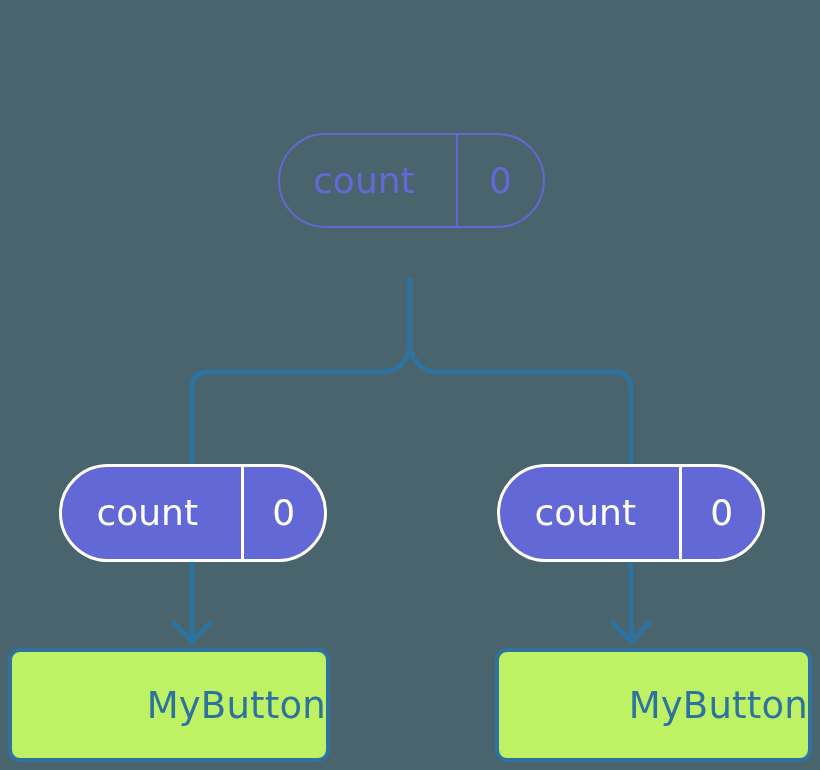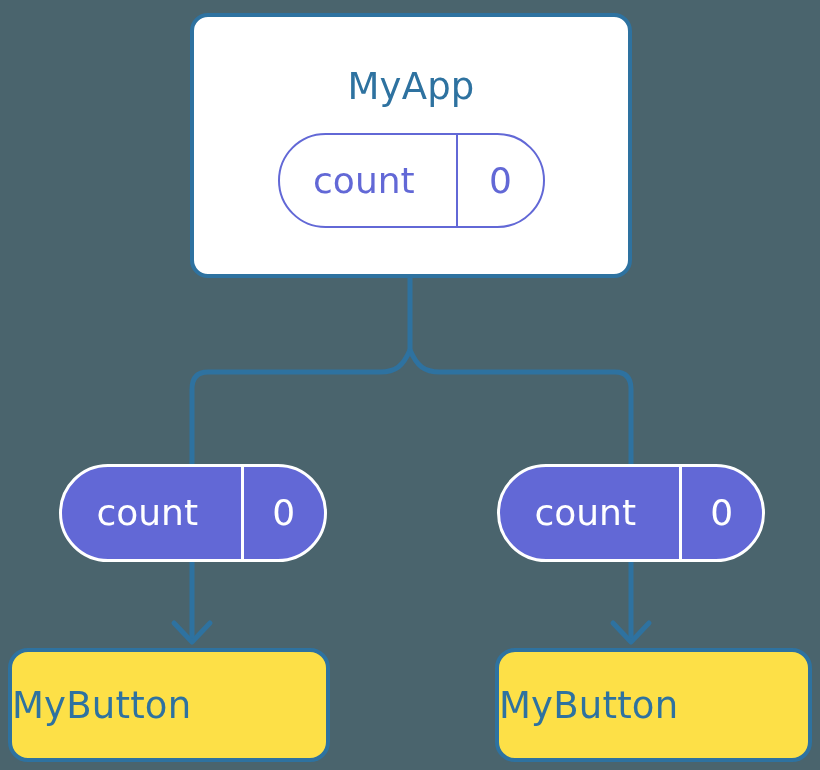--- a/index.html
+++ b/index.html
@@ -90,27 +90,27 @@
     align-items: center;
     justify-content: center;
     font-size: 36px;
     line-height: 1;
     box-sizing: border-box;
   }
 
   
   .child-card {
     position: absolute;
-    background: #fde047;
+    background: #bef264;
     border: 4px solid #2e72a0;
-    border-radius: 20px;
+    border-radius: 12px;
     box-sizing: border-box;
     display: flex;
     align-items: center;
-    justify-content: flex-start;
+    justify-content: flex-end;
   }
   .child-title {
     color: #2e72a0;
     font-size: 37px;
     line-height: 1;
     letter-spacing: 0.2px;
   }
 </style>
 </head>
 <body>
@@ -125,23 +125,20 @@
 
     <path d="M 410 350 C 417 366 424 372 440 372 L 615 372 C 626 372 631 378 631 389 L 631 464" fill="none" stroke="#2e72a0" stroke-width="5" stroke-linecap="butt"></path>
 
     <path d="M 192 562 L 192 642" fill="none" stroke="#2e72a0" stroke-width="5" stroke-linecap="butt"></path>
     <path d="M 174 623 L 192 642 L 210 623" fill="none" stroke="#2e72a0" stroke-width="5" stroke-linecap="round" stroke-linejoin="round"></path>
 
     <path d="M 631 562 L 631 642" fill="none" stroke="#2e72a0" stroke-width="5" stroke-linecap="butt"></path>
     <path d="M 613 623 L 631 642 L 649 623" fill="none" stroke="#2e72a0" stroke-width="5" stroke-linecap="round" stroke-linejoin="round"></path>
   </svg>
 
-  <div class="component-card" style="left:190px; top:13px; width:442px; height:265px;">
-    <div class="card-title" style="margin-top:51px;">MyApp</div>
-  </div>
 
   <div class="state-pill outlined" style="left:278px; top:133px; width:267px; height:95px;">
     <div class="pill-key" style="width:173px;">count</div>
     <div class="pill-value" style="width:90px;">0</div>
   </div>
 
   <div class="state-pill filled" style="left:59px; top:464px; width:268px; height:98px;">
     <div class="pill-key" style="width:176px;">count</div>
     <div class="pill-value" style="width:86px;">0</div>
   </div>

